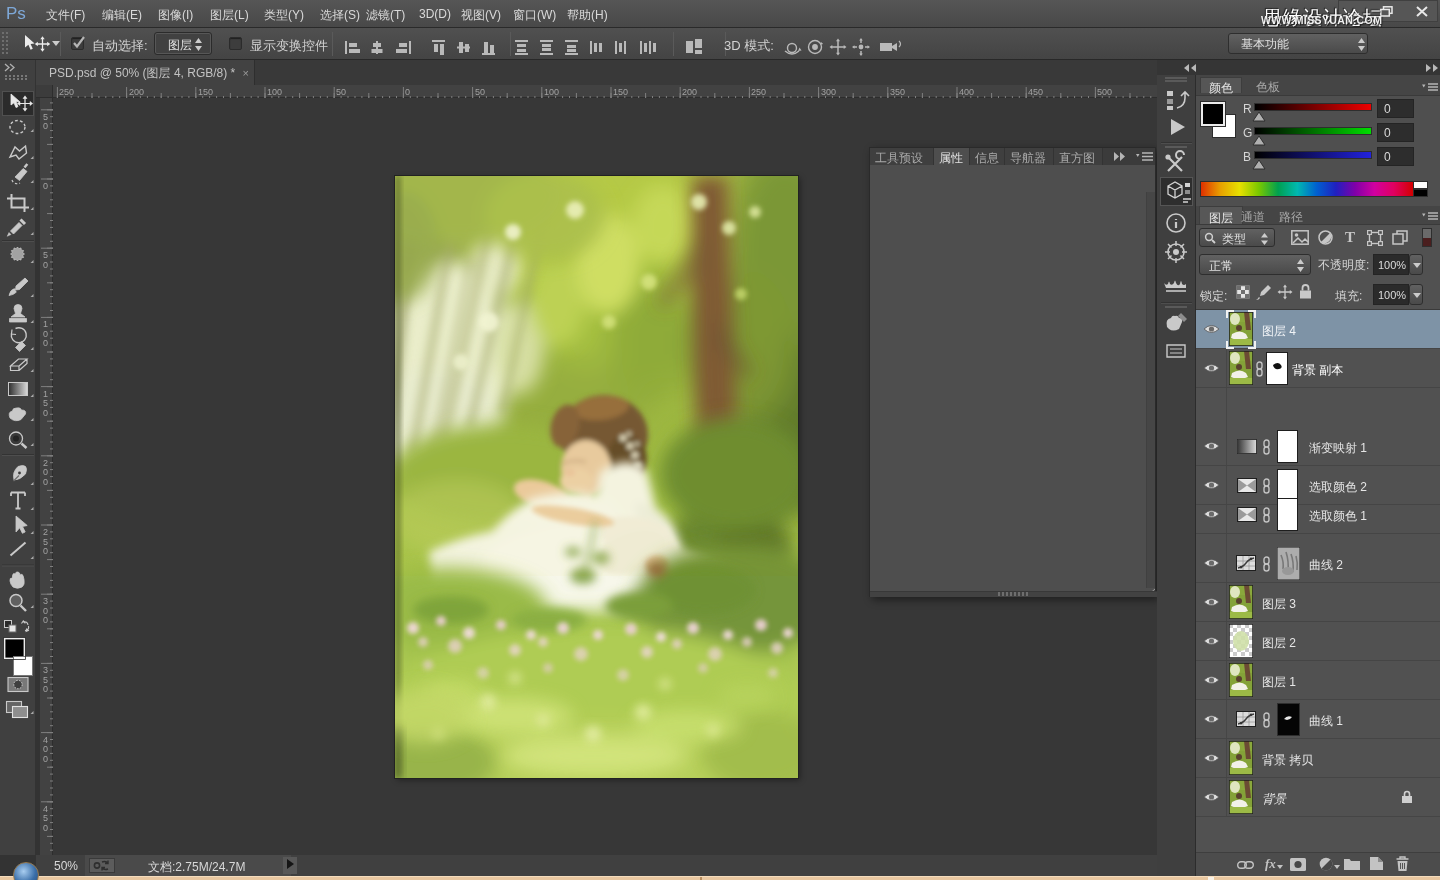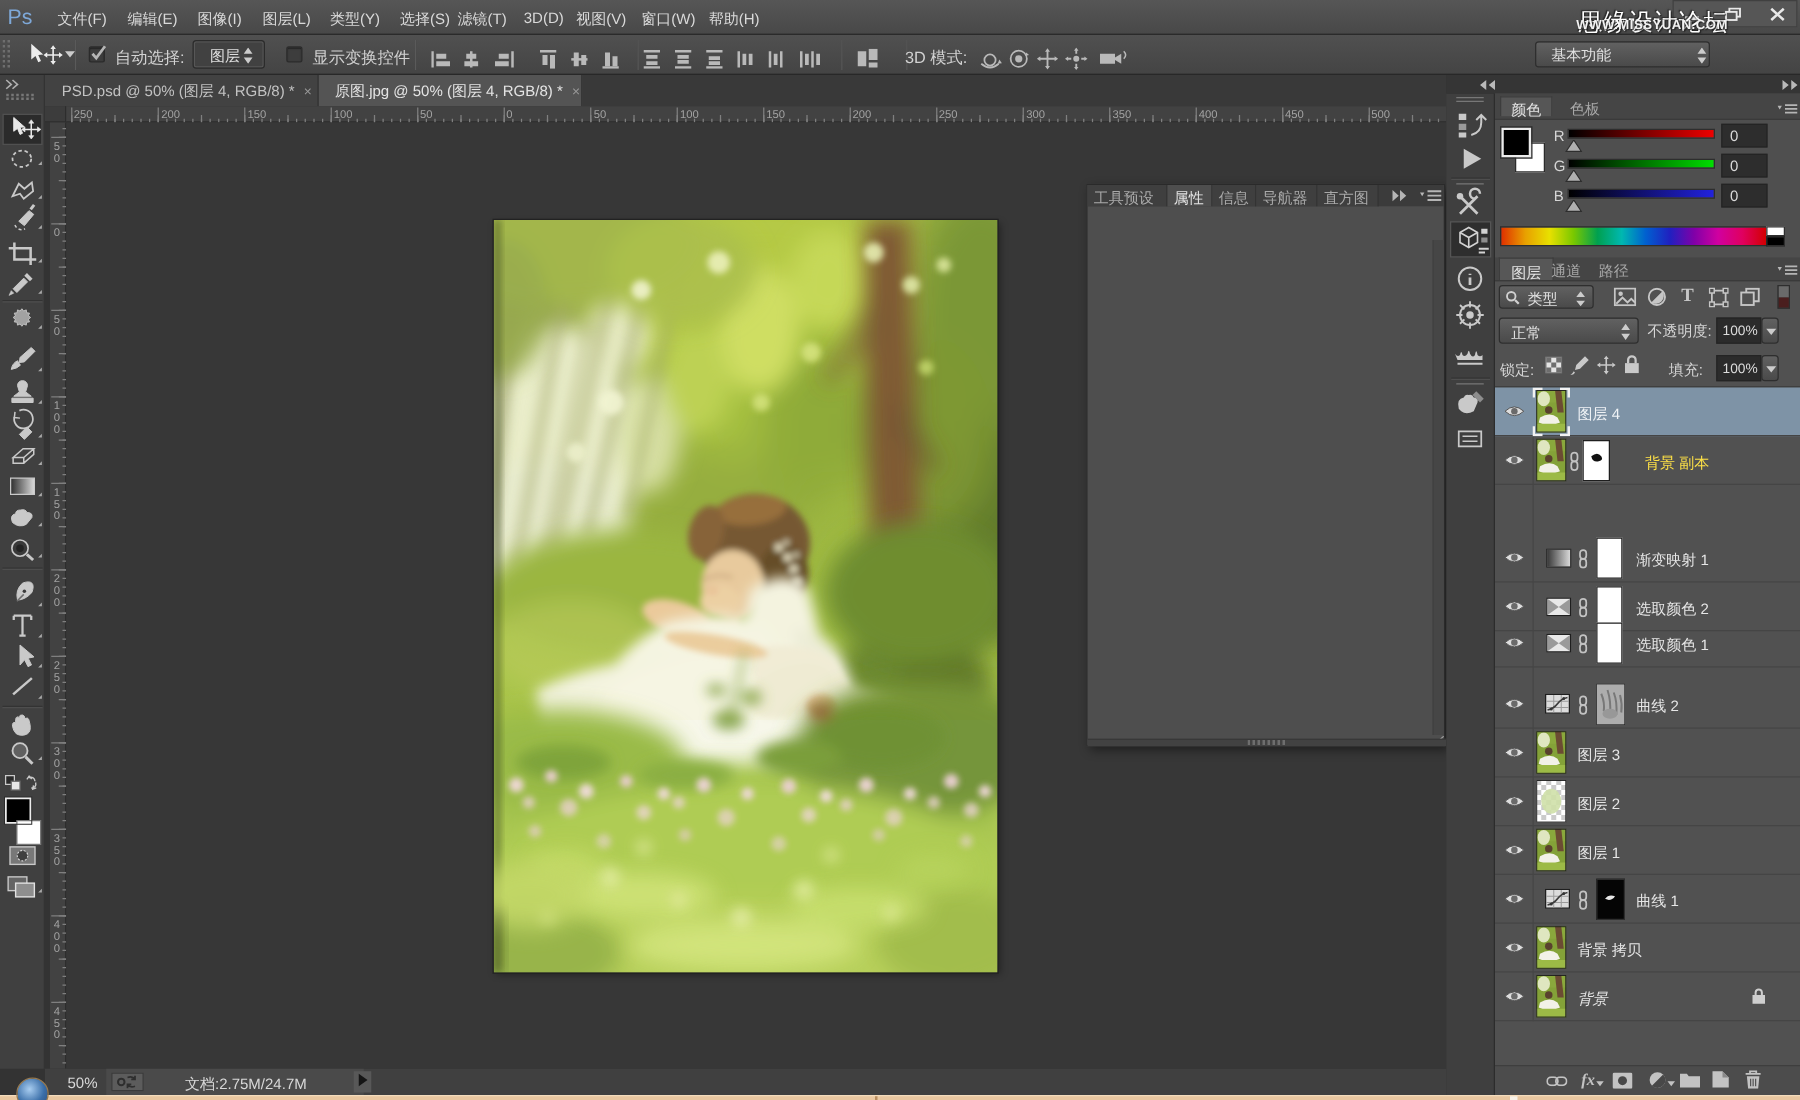--- a/index.html
+++ b/index.html
@@ -21,21 +21,21 @@
   .ob-text { position:absolute; top:9px; color:#d2d2d2; }
   .dropbtn { position:absolute; border:1px solid #2e2e2e; border-radius:3px;
     background:linear-gradient(#616161,#4a4a4a); color:#e0e0e0; }
   .checkbox { position:absolute; width:13px; height:13px; background:#3d3d3d;
     border:1px solid #2b2b2b; border-radius:2px; box-shadow:inset 0 1px 1px rgba(0,0,0,.5); }
   #toolbar { position:absolute; left:0; top:60px; width:36px; height:795px;
     background:#404040; border-right:1px solid #333; }
   #tabbar { position:absolute; left:36px; top:60px; width:1121px; height:25px;
     background:#393939; }
   .doctab { position:absolute; top:0; height:25px; font-size:12px; color:#c2c2c2;
-    padding:5px 4px 0 13px; background:#424242; border-right:1px solid #2e2e2e; white-space:nowrap; overflow:hidden;text-align:center; }
+    padding:5px 4px 0 13px; background:#424242; border-right:1px solid #2e2e2e; white-space:nowrap; overflow:hidden; }
   .doctab.active { background:#545454; color:#e4e4e4; }
   .tabx { color:#9a9a9a; margin-left:4px; font-size:11px; }
   #hruler { position:absolute; left:53px; top:85px; width:1104px; height:13px;
     background:#424242; border-bottom:1px solid #2d2d2d; }
   #vruler { position:absolute; left:40px; top:98px; width:13px; height:757px;
     background:#424242; border-right:1px solid #2d2d2d; }
   #rcorner { position:absolute; left:36px; top:85px; width:17px; height:13px;
     background:#3c3c3c; border-right:1px solid #2d2d2d; border-bottom:1px solid #2d2d2d; }
   #pasteboard { position:absolute; left:53px; top:98px; width:1104px; height:757px;
     background:#373737; }
@@ -318,21 +318,20 @@
           <path d="M30.5 450 l3 0 0 -3 Z"></path>
         <path d="M30.5 474 l3 0 0 -3 Z"></path>
           <path d="M30.5 499 l3 0 0 -3 Z"></path>
           <path d="M30.5 548 l3 0 0 -3 Z"></path>
         <path d="M30.5 654 l3 0 0 -3 Z"></path>
       </g>
     </svg>
   </div>
   <div id="tabbar">
     <div class="doctab" style="left:0px;width:219px">PSD.psd @ 50% (图层 4, RGB/8) * <span class="tabx">×</span></div>
-    <div class="doctab active" style="left:219px;width:211px">原图.jpg @ 50% (图层 4, RGB/8) * <span class="tabx">×</span></div>
   </div>
   <div id="rcorner"></div>
   <div id="hruler"><svg width="1104" height="13" viewBox="0 0 1104 13">
         <g stroke="#7f7f7f" stroke-width="1">
           <path d="M4.4 10 V13"></path>
           <path d="M11.3 10 V13"></path>
           <path d="M18.2 10 V13"></path>
           <path d="M25.2 10 V13"></path>
           <path d="M32.1 10 V13"></path>
           <path d="M39.0 10 V13"></path>
@@ -1211,21 +1210,21 @@
   <rect width="24" height="34" fill="none" stroke="#1e1e1e" stroke-width="1.5"></rect>
 </svg>
           <svg class="abs" style="left:59px;top:12px" width="9" height="16" viewBox="0 0 9 16">
   <rect x="2" y="1" width="5" height="7" rx="2.5" fill="none" stroke="#c2c2c2" stroke-width="1.4"></rect>
   <rect x="2" y="8" width="5" height="7" rx="2.5" fill="none" stroke="#c2c2c2" stroke-width="1.4"></rect>
 </svg>
           <div class="abs" style="left:70px;top:3px;width:22px;height:33px;background:#fff;border:1px solid #1e1e1e"></div>
           <svg class="abs" style="left:70px;top:3px" width="22" height="33" viewBox="0 0 22 33">
             <path d="M7 13 q5 -4 8 0 q2 3 -2 4 q-5 1 -6 -4 Z" fill="#111"></path>
           </svg>
-          <span class="abs" style="left:120px;top:13px;font-size:12px;color:#fde047">背景 副本</span>
+          <span class="abs" style="left:96px;top:13px;font-size:12px;color:#ffffff">背景 副本</span>
         </div>
       <div class="lrow" style="top:221px;">
           <svg class="abs" style="left:7px;top:13px" width="17" height="12" viewBox="0 0 17 12">
   <path d="M1 6 Q8.5 -1 16 6 Q8.5 13 1 6 Z" fill="#dddddd" stroke="#555" stroke-width="0.8"></path>
   <circle cx="8.5" cy="6" r="2.6" fill="#6a6a6a"></circle>
 </svg>
           <svg class="abs" style="left:41px;top:12px" width="20" height="15" viewBox="0 0 20 15">
   <rect width="20" height="15" fill="none" stroke="#1f1f1f" stroke-width="1"></rect>
   <rect x="1" y="1" width="18" height="13" fill="url(#gthumb)"></rect>
 </svg>

